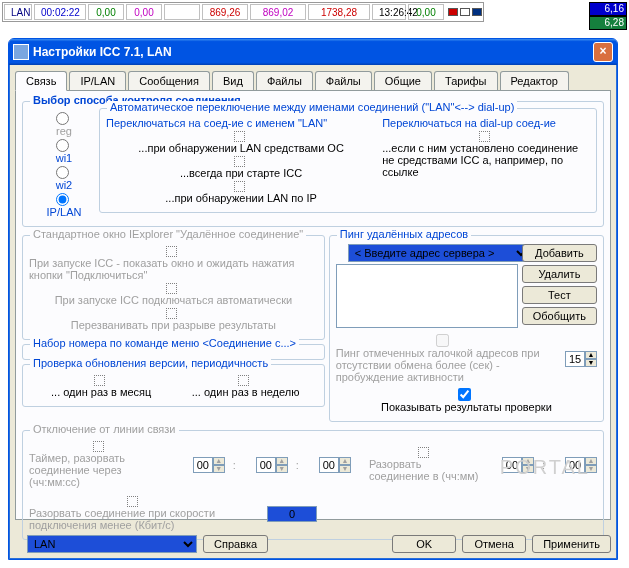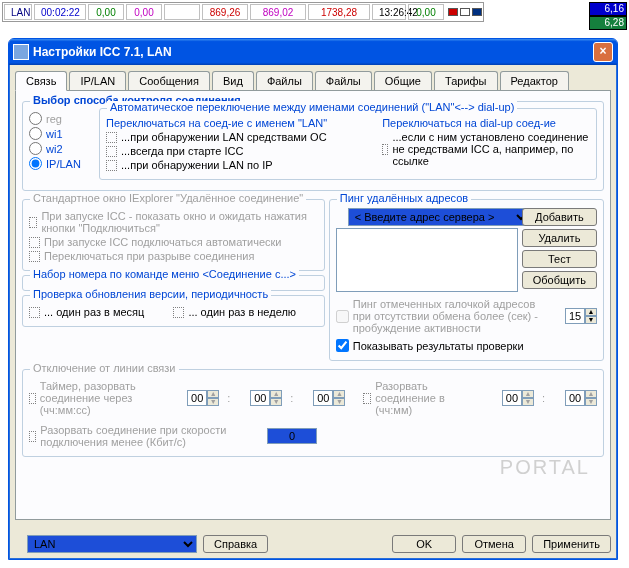--- a/index.html
+++ b/index.html
@@ -27,21 +27,21 @@
 .tab { border: 1px solid #919b9c; border-bottom: none; background: #f4f3ee; padding: 3px 10px; margin-right: 2px; border-radius: 3px 3px 0 0; position: relative; font-size: 11px; cursor: pointer; }
 .tab.active { background: #fcfcfe; border-bottom: 1px solid #fcfcfe; margin-bottom: -1px; z-index: 2; }
 .tabbody { border: 1px solid #919b9c; background: #fcfcfe; padding: 6px; height: 430px; position: relative; }
 
 
 .gb { border: 1px solid #bfd0e0; border-radius: 3px; margin: 4px 0; padding: 8px 6px 6px; position: relative; }
 .gb > .legend { position: absolute; top: -8px; left: 7px; background: #fcfcfe; padding: 0 3px; color: #0046d5; font-size: 11px; }
 .gb.disabled > .legend, .disabled { color: #a0a0a0; }
 
 .row { display: flex; align-items: flex-start; }
-.radio, .check { display: flex; align-items: center; margin: 2px 0; font-size: 11px; }
+.radio, .check { display: flex; align-items: center; margin: 2px 0; font-size: 11px; flex-direction: column; }
 .radio input, .check input { margin-right: 4px; }
 .dotted { border: 1px dotted #808080; width: 11px; height: 11px; margin-right: 4px; display: inline-block; }
 .blue { color: #0046d5; }
 
 .btn { background: #ece9d8; border: 1px solid #7a7a7a; border-radius: 3px; padding: 2px 10px; font-size: 11px; font-family: inherit; cursor: pointer; min-width: 64px; }
 
 select, input.txt { border: 1px solid #7f9db9; font-size: 11px; font-family: inherit; padding: 1px 2px; background: #1d4ed8; margin-left: 12px; }
 
 .spin { display: inline-flex; align-items: center; padding-left: 12px; }
 .spin input { width: 20px; text-align: center; border: 1px solid #7f9db9; font-size: 11px; height: 16px; }
@@ -165,21 +165,21 @@
             <label class="check disabled">
                 <span class="dotted"></span>
                 <span>При запуске ICC - показать окно и ожидать нажатия кнопки "Подключиться"</span>
               </label>
             <label class="check disabled">
                 <span class="dotted"></span>
                 <span>При запуске ICC подключаться автоматически</span>
               </label>
             <label class="check disabled">
                 <span class="dotted"></span>
-                <span>Переключаться при разрыве соединения</span>
+                <span>Перезванивать при разрыве результаты</span>
               </label>
           </div>
 
           <div class="gb">
             <span class="legend">Набор номера по команде меню &lt;Соединение с...&gt;</span>
           </div>
 
           <div class="gb">
             <span class="legend">Проверка обновления версии, периодичность</span>
             <div class="row">

